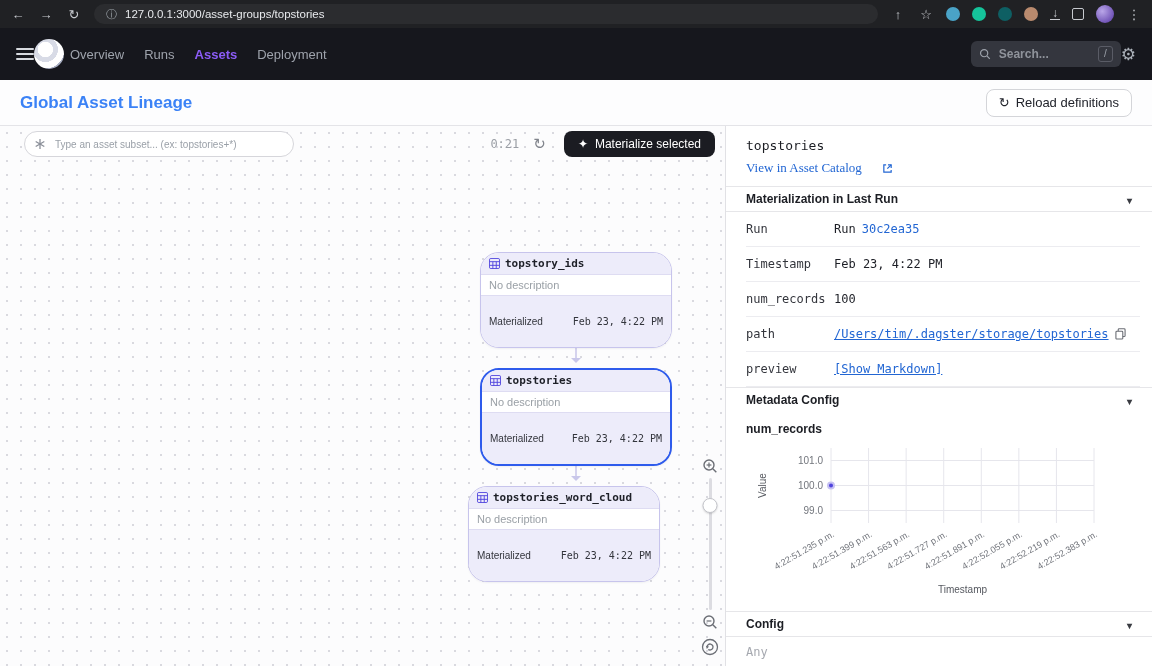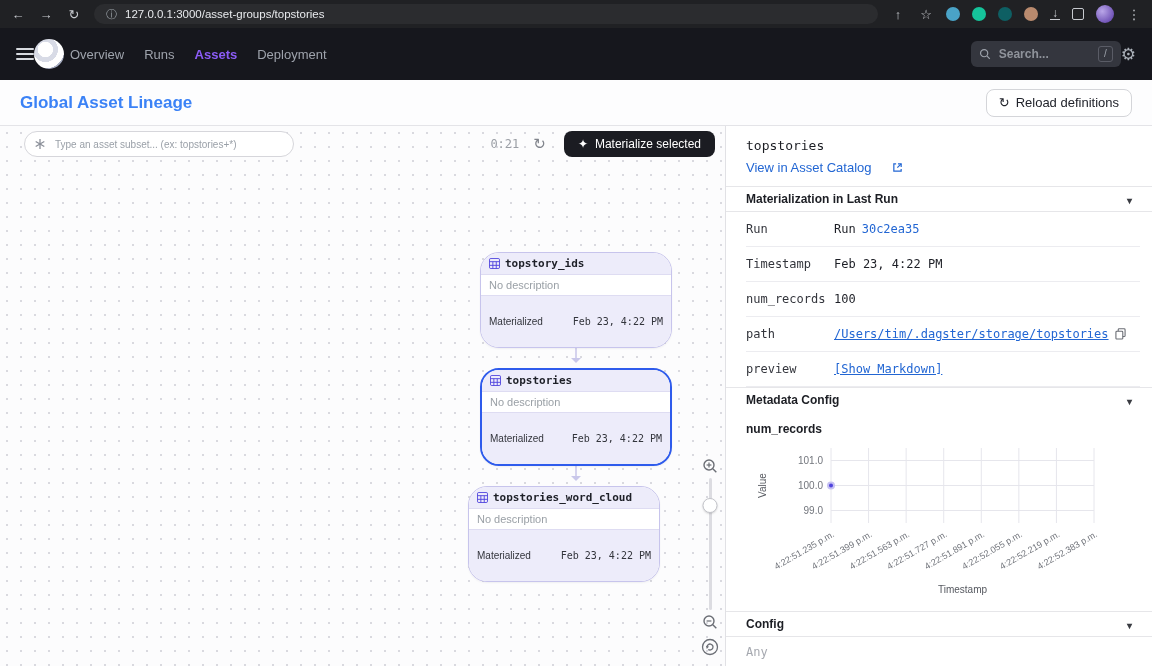--- a/index.html
+++ b/index.html
@@ -99,21 +99,21 @@
                  box-shadow:0 1px 2px rgba(0,0,0,0.15); cursor:grab; }
   .recenter { margin-top:8px; }
 
   
   .side-panel { width:427px; height:540px; background:#fff; border-left:1px solid #e1e1e5;
                 overflow:hidden; }
   .sp-head { padding:12px 20px 10px; }
   .sp-title { font-family:"DejaVu Sans Mono","Liberation Mono",monospace; font-size:13px;
               color:#1c1e24; }
   .sp-link { display:inline-flex; align-items:center; gap:20px; margin-top:7px; font-size:13px;
-             color:#2266D3; text-decoration:none; cursor:pointer; }
+             color:#2266D3; text-decoration:none; cursor:pointer;font-family:Liberation Serif, serif; }
   .section-h { display:flex; justify-content:space-between; align-items:flex-end;
                padding:5px 20px; border-top:1px solid #e6e6e9; border-bottom:1px solid #e6e6e9;
                font-size:12px; font-weight:700; color:#1c1e24; cursor:pointer; }
   .section-h .chev { font-size:10px; color:#3a3c42; }
   .section-h.noborder-b { border-bottom:none; }
   .mtable { margin:0 12px 0 20px; }
   .mrow { display:flex; align-items:center; min-height:35px; border-bottom:1px solid #ececf0; }
   .mkey { width:88px; flex:0 0 auto; font-family:"DejaVu Sans Mono","Liberation Mono",monospace;
           font-size:12px; color:#33353c; }
   .mval { font-family:"DejaVu Sans Mono","Liberation Mono",monospace; font-size:12px;

